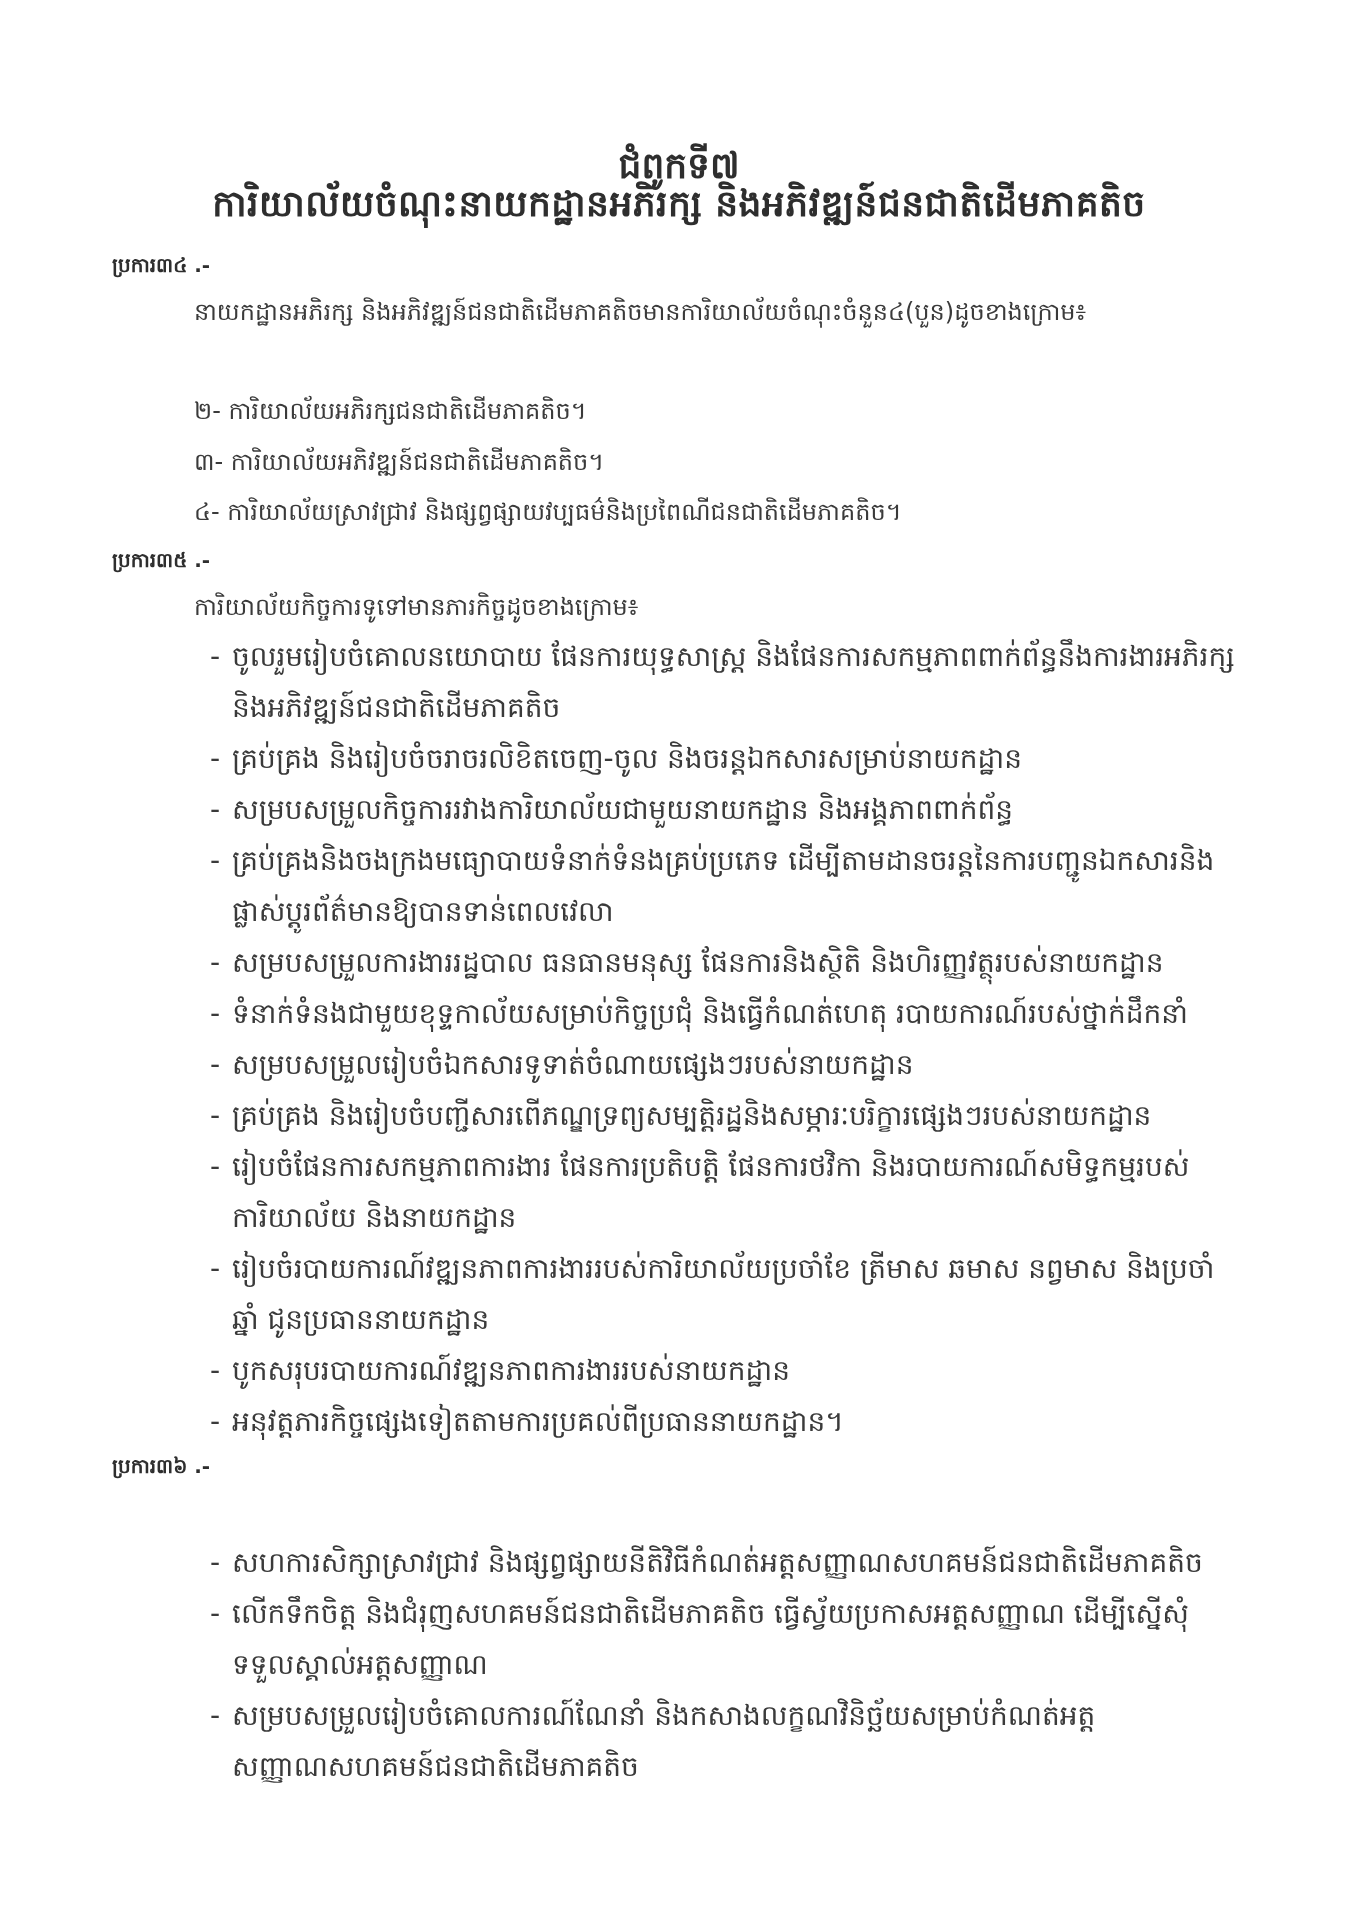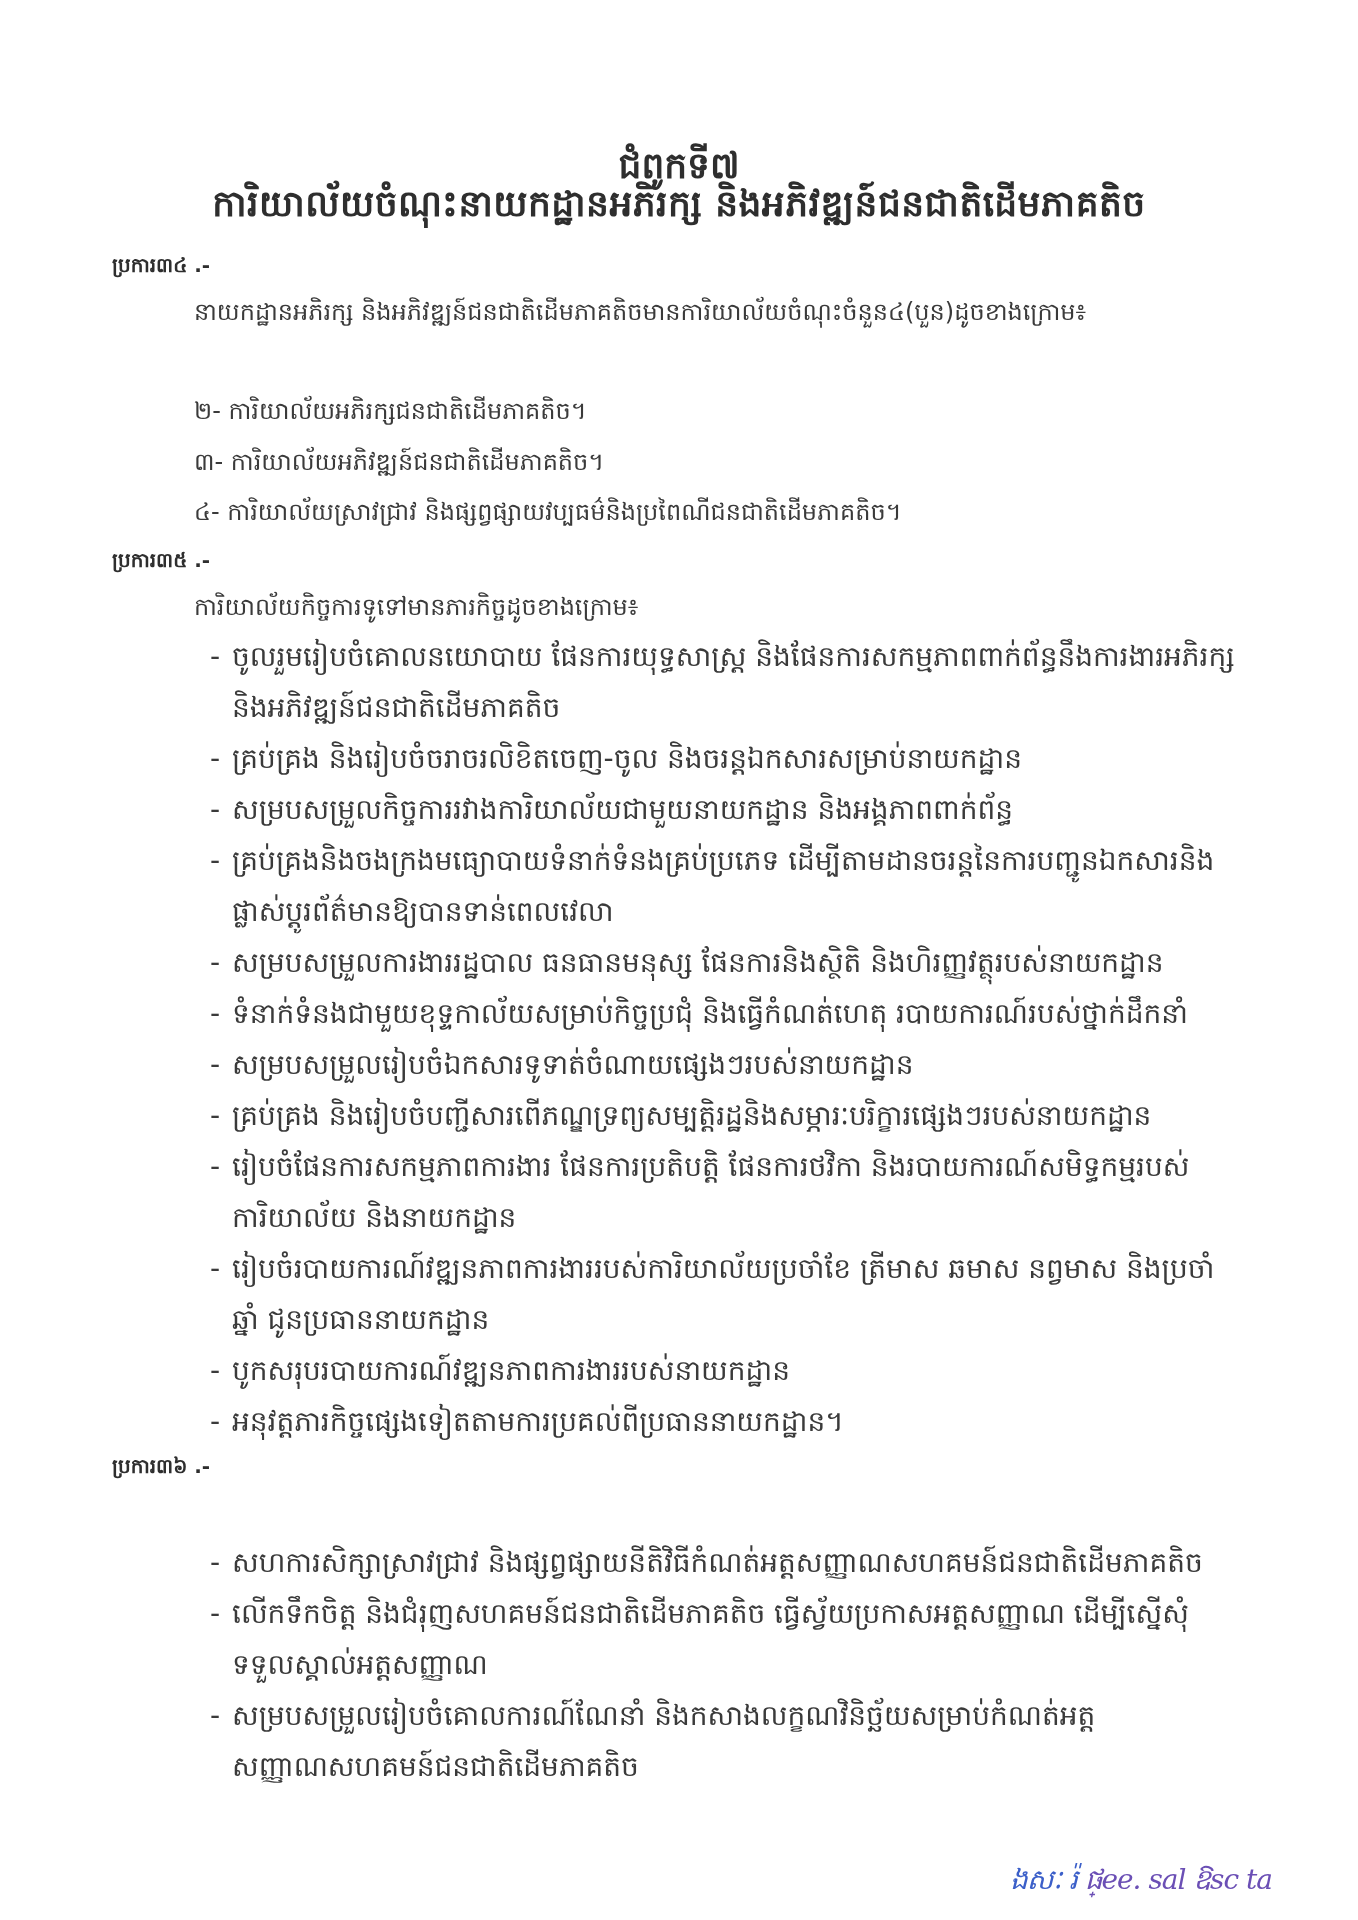--- a/index.html
+++ b/index.html
@@ -169,17 +169,14 @@
   <div class="bullet" style="top:1588px;">
     <span class="dash">-</span>
     <span class="txt">លើកទឹកចិត្ត និងជំរុញសហគមន៍ជនជាតិដើមភាគតិច ធ្វើស្វ័យប្រកាសអត្តសញ្ញាណ ដើម្បីស្នើសុំទទួលស្គាល់អត្តសញ្ញាណ</span>
   </div>
   <div class="bullet" style="top:1690px;">
     <span class="dash">-</span>
     <span class="txt">សម្របសម្រួលរៀបចំគោលការណ៍ណែនាំ និងកសាងលក្ខណវិនិច្ឆ័យសម្រាប់កំណត់អត្តសញ្ញាណសហគមន៍ជនជាតិដើមភាគតិច</span>
   </div>
 
 
-  <div class="signature">
-    <span>ងសៈ រ៉ </span><span class="purple">ផ្ee. sal </span><span class="purple">ឱsc ta</span>
-  </div>
 
 </div>
 
 </body></html>

